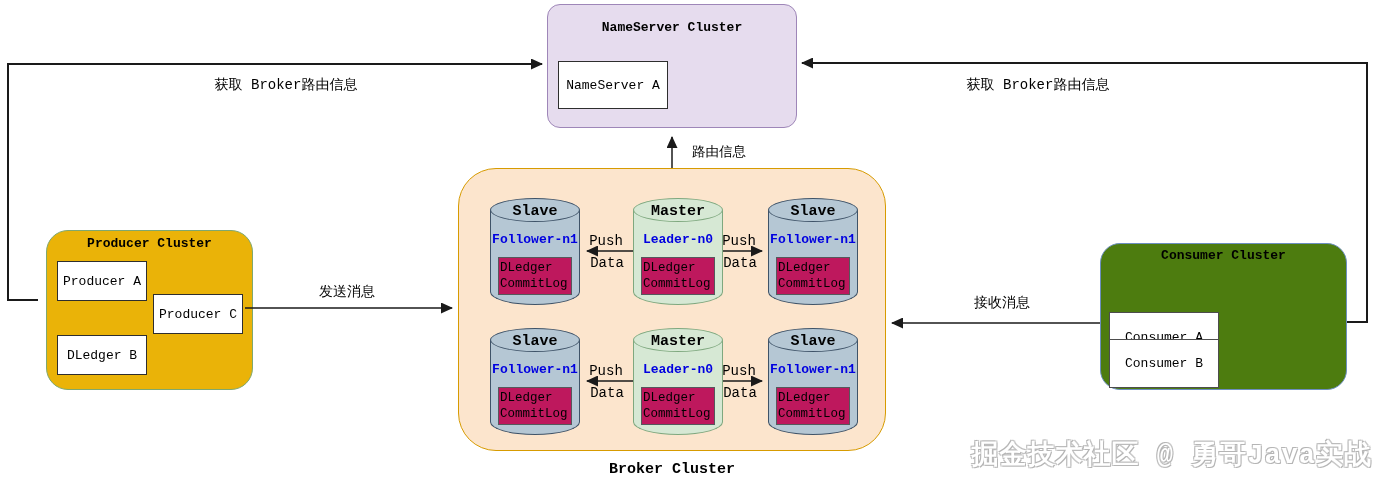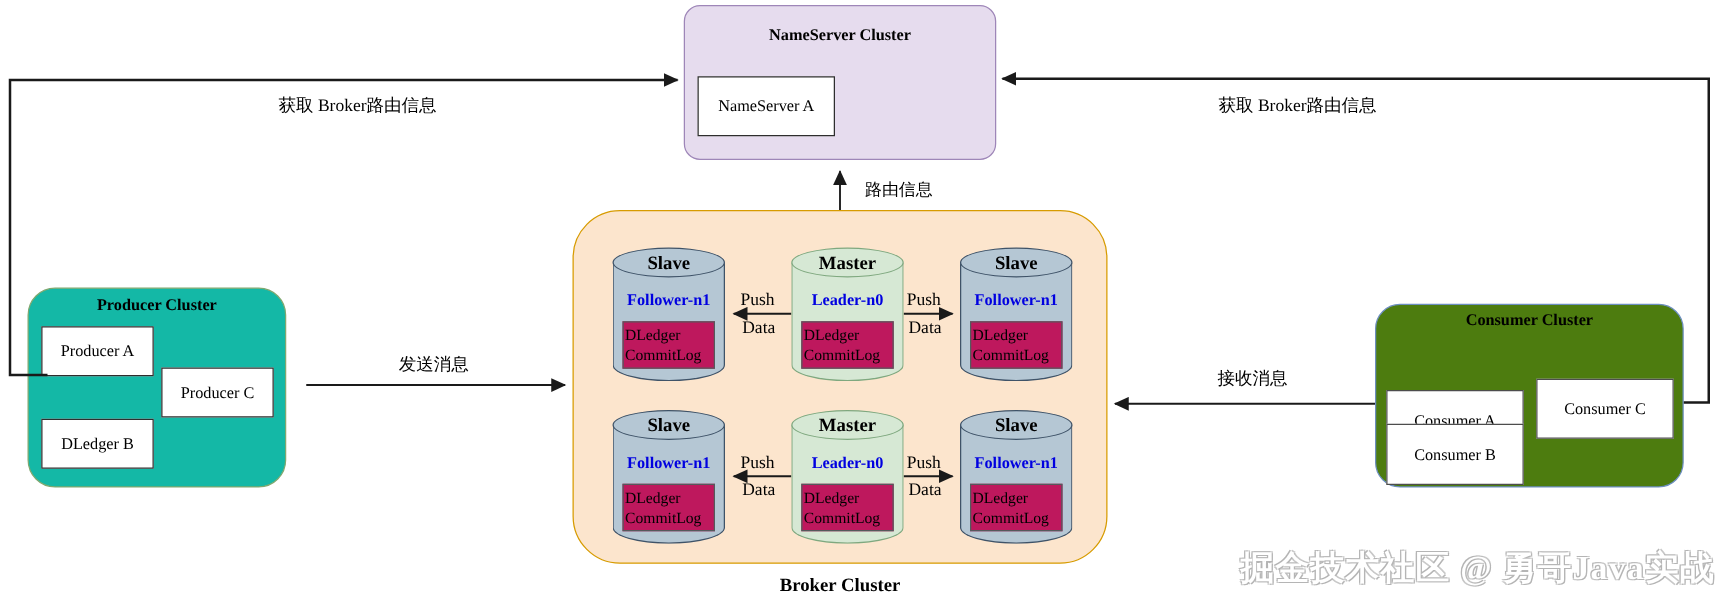--- a/index.html
+++ b/index.html
@@ -1,32 +1,32 @@
 <!DOCTYPE html>
 <html><head>
 <meta charset="utf-8">
 <style>
   html,body { margin:0; padding:0; background:#ffffff; }
   .canvas {
     position:relative; width:1376px; height:481px; background:#ffffff;
-    font-family:Liberation Serif, serif; overflow:hidden; color:#000;
+    font-family:Liberation Mono, monospace; overflow:hidden; color:#000;
   }
   
   .cluster { position:absolute; box-sizing:border-box; z-index:2; }
   .cluster-title { position:absolute; left:0; right:0; text-align:center; font-weight:bold; font-size:13px; }
   .node-box {
     position:absolute; box-sizing:border-box; background:#ffffff; border:1px solid #2e2e2e;
     display:flex; align-items:center; justify-content:center; font-size:13px; white-space:nowrap;
   }
   .ns-cluster { left:547px; top:4px; width:250px; height:124px; background:#E6DCEE; border:1px solid #9E86B8; border-radius:13px; }
   .ns-cluster .cluster-title { top:15px; }
   .ns-a { left:10px; top:56px; width:110px; height:48px; }
   .ns-b { left:130px; top:56px; width:112px; height:48px; }
 
-  .producer-cluster { left:22px; top:230px; width:207px; height:160px; background:#14b8a6; border:1px solid #7FA86F; border-radius:22px; }
+  .producer-cluster { left:46px; top:230px; width:207px; height:160px; background:#eab308; border:1px solid #7FA86F; border-radius:22px; }
   .producer-cluster .cluster-title { top:5px; }
   .prod-a { left:10px; top:30px; width:90px; height:40px; }
   .prod-c { left:106px; top:63px; width:90px; height:40px; }
   .prod-b { left:10px; top:104px; width:90px; height:40px; }
 
   .consumer-cluster { left:1100px; top:243px; width:247px; height:147px; background:#4d7c0f; border:1px solid #6C8EBF; border-radius:20px; }
   .consumer-cluster .cluster-title { top:4px; }
   .cons-a { left:8px; top:20px; width:110px; height:50px; border-color:#4d4d4d;margin-top:48px; }
   .cons-c { left:128px; top:59px; width:110px; height:48px; border-color:#4d4d4d; }
   .cons-b { left:8px; top:95px; width:110px; height:49px; border-color:#4d4d4d; }
@@ -113,21 +113,20 @@
   <div class="cluster producer-cluster">
     <div class="cluster-title">Producer Cluster</div>
     <div class="node-box prod-a">Producer A</div>
     <div class="node-box prod-c">Producer C</div>
     <div class="node-box prod-b">DLedger B</div>
   </div>
 
   <div class="cluster consumer-cluster">
     <div class="cluster-title">Consumer Cluster</div>
     <div class="node-box cons-a">Consumer A</div>
-    <div class="node-box cons-c">Consumer C</div>
     <div class="node-box cons-b">Consumer B</div>
   </div>
 
   <div class="cluster broker-cluster"></div>
   <div class="broker-label">Broker Cluster</div>
 
   <div class="cylinder slave c-r1-s1">
     <div class="cyl-top"></div>
     <div class="cyl-body"></div>
     <div class="cyl-content">

